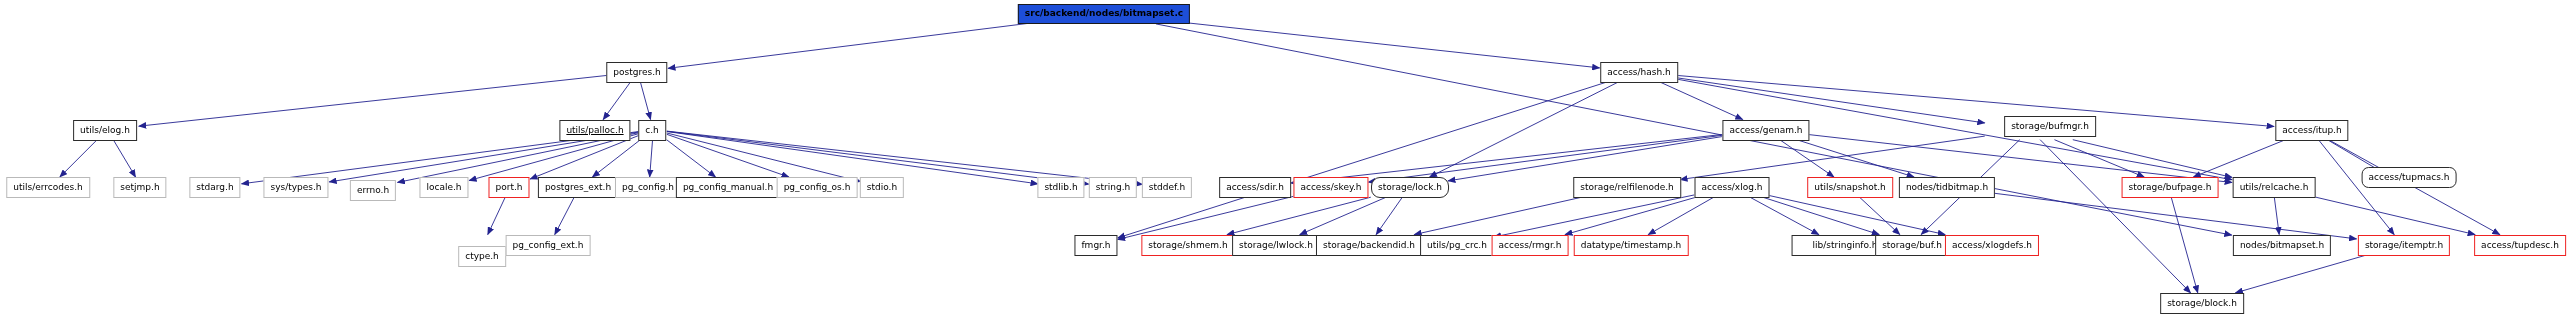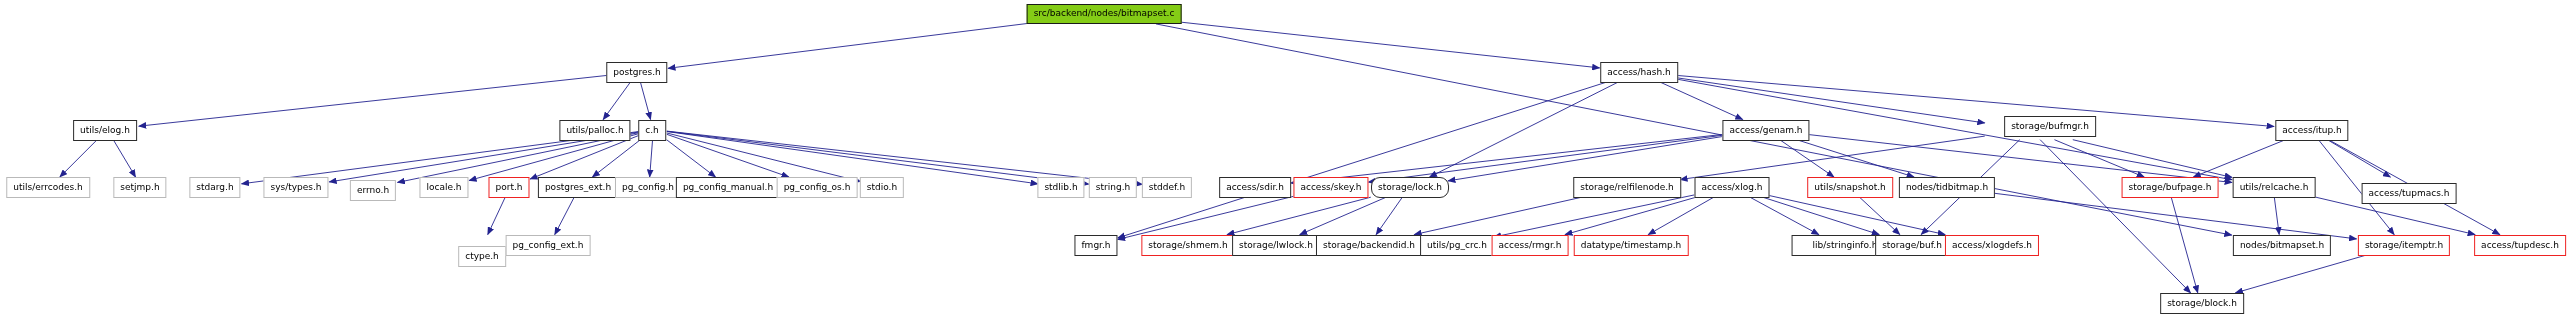--- a/index.html
+++ b/index.html
@@ -26,21 +26,21 @@
     font-size: 9px;
     line-height: 11.2px;
     padding: 3.7px 6px;
     white-space: nowrap;
     text-align: center;
     cursor: default;
   }
   .node.internal { border: 0.7px solid #2b2b2b; cursor: pointer; }
   .node.external { border: 0.7px solid #b9b9b9; }
   .node.truncated { border: 0.7px solid #ee2222; cursor: pointer; }
-  .node.file { background: #84cc16; border: 0.7px solid #1a1a1a; }
+  .node.file { background: #1d4ed8; border: 0.7px solid #1a1a1a; font-weight: bold; }
 </style>
 </head>
 <body>
 
 <div class="graph-canvas">
   <svg width="2576" height="319" viewBox="0 0 3443 427">
     <defs>
       <marker id="arrow" markerWidth="11" markerHeight="9" refX="10" refY="4.5" orient="auto" markerUnits="userSpaceOnUse">
         <path d="M0,0 L11,4.5 L0,9 z" fill="#23238f"></path>
       </marker>
@@ -107,21 +107,21 @@
         <line x1="3112.7922077922076" y1="187" x2="3197.2077922077924" y2="237" stroke="#23238f" stroke-width="1.2" marker-end="url(#arrow)"></line>
         <line x1="3056.688311688312" y1="187" x2="2933.311688311688" y2="237" stroke="#23238f" stroke-width="1.2" marker-end="url(#arrow)"></line>
         <line x1="3100.7824675324673" y1="187" x2="3202.2175324675327" y2="314" stroke="#23238f" stroke-width="1.2" marker-end="url(#arrow)"></line>
       </g>
   </svg>
 
 <div class="node file" style="left: 1104px; top: 3.7px;">src/backend/nodes/bitmapset.c</div>
     <div class="node internal" style="left: 637px; top: 62px;">postgres.h</div>
     <div class="node internal" style="left: 1639px; top: 62px;">access/hash.h</div>
     <div class="node internal" style="left: 105px; top: 120px;">utils/elog.h</div>
-    <div class="node internal" style="left: 595px; top: 120px;">utils/palloc.h</div>
+    <div class="node internal" style="left: 595px; top: 120px; text-decoration: underline;">utils/palloc.h</div>
     <div class="node internal" style="left: 652px; top: 120px;">c.h</div>
     <div class="node internal" style="left: 1766px; top: 120px;">access/genam.h</div>
     <div class="node internal" style="left: 2031px; top: 116px; margin-left: 19px;">storage/bufmgr.h</div>
     <div class="node internal" style="left: 2312px; top: 120px;">access/itup.h</div>
     <div class="node external" style="left: 48px; top: 177px;">utils/errcodes.h</div>
     <div class="node external" style="left: 140px; top: 177px; text-align: center;">setjmp.h</div>
     <div class="node external" style="left: 215px; top: 177px;">stdarg.h</div>
     <div class="node external" style="left: 296px; top: 177px;">sys/types.h</div>
     <div class="node external" style="left: 373px; top: 180px;">errno.h</div>
     <div class="node external" style="left: 444px; top: 177px;">locale.h</div>
@@ -136,21 +136,21 @@
     <div class="node external" style="left: 1167px; top: 177px;">stddef.h</div>
     <div class="node internal" style="left: 1255px; top: 177px;">access/sdir.h</div>
     <div class="node truncated" style="left: 1331px; top: 177px;">access/skey.h</div>
     <div class="node internal" style="left: 1410px; top: 177px; border-radius: 9px;">storage/lock.h</div>
     <div class="node internal" style="left: 1627px; top: 177px;">storage/relfilenode.h</div>
     <div class="node internal" style="left: 1732px; top: 177px;">access/xlog.h</div>
     <div class="node truncated" style="left: 1850px; top: 177px;">utils/snapshot.h</div>
     <div class="node internal" style="left: 1947px; top: 177px;">nodes/tidbitmap.h</div>
     <div class="node truncated" style="left: 2170px; top: 177px;">storage/bufpage.h</div>
     <div class="node internal" style="left: 2274px; top: 177px;">utils/relcache.h</div>
-    <div class="node internal" style="left: 2409px; top: 183px;">access/tupmacs.h</div>
+    <div class="node internal" style="left: 2409px; top: 167px; border-radius: 7px;">access/tupmacs.h</div>
     <div class="node external" style="left: 482px; top: 246px;">ctype.h</div>
     <div class="node external" style="left: 548px; top: 235px;">pg_config_ext.h</div>
     <div class="node internal" style="left: 1096px; top: 235px;">fmgr.h</div>
     <div class="node truncated" style="left: 1188px; top: 235px;">storage/shmem.h</div>
     <div class="node internal" style="left: 1276px; top: 235px;">storage/lwlock.h</div>
     <div class="node internal" style="left: 1369px; top: 235px;">storage/backendid.h</div>
     <div class="node internal" style="left: 1457px; top: 235px;">utils/pg_crc.h</div>
     <div class="node truncated" style="left: 1530px; top: 235px;">access/rmgr.h</div>
     <div class="node truncated" style="left: 1631px; top: 235px;">datatype/timestamp.h</div>
     <div class="node internal" style="left: 1838px; top: 235px; padding-left: 20px;">lib/stringinfo.h</div>

